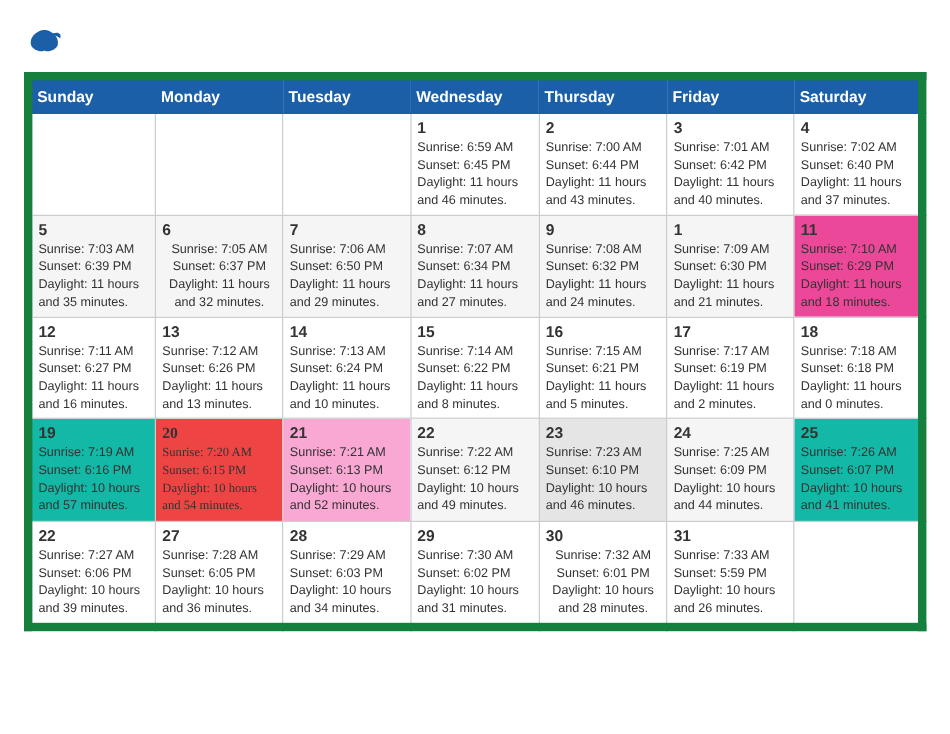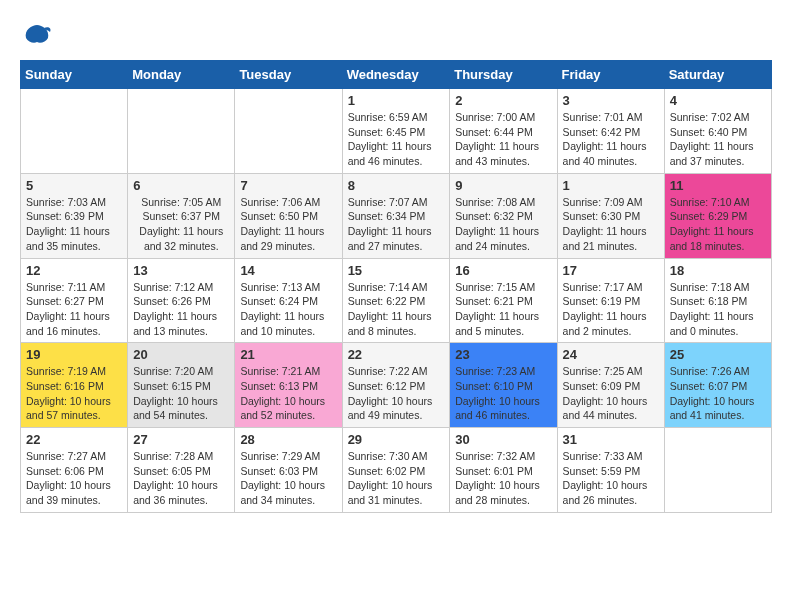--- a/index.html
+++ b/index.html
@@ -43,21 +43,21 @@
       font-weight: bold;
       color: #333;
     }
     .location-title {
       font-size: 15px;
       color: #555;
     }
     .calendar {
       width: 100%;
       border-collapse: collapse;
-      border: 1px solid #15803d;
+      border: 7px solid #15803d;
       padding-left: 20px;
     }
     .calendar th {
       background-color: #1a5fa8;
       color: #fff;
       font-size: 13px;
       padding: 6px 4px;
       text-align: left;
       border: 1px solid #1a5fa8;
     }
@@ -252,63 +252,63 @@
         </td>
         <td>
           <div class="day-number">18</div>
           <div class="day-info" style="white-space: pre-line;">Sunrise: 7:18 AM
 Sunset: 6:18 PM
 Daylight: 11 hours
 and 0 minutes.</div>
         </td>
       </tr>
       <tr>
-        <td style="background: #fde047;">
+        <td style="background: #14b8a6;">
           <div class="day-number">19</div>
           <div class="day-info" style="white-space: pre-line;">Sunrise: 7:19 AM
 Sunset: 6:16 PM
 Daylight: 10 hours
 and 57 minutes.</div>
         </td>
-        <td style="background: #e5e5e5;">
+        <td style="background: #ef4444; font-family: Liberation Serif, serif;">
           <div class="day-number">20</div>
           <div class="day-info" style="white-space: pre-line;">Sunrise: 7:20 AM
 Sunset: 6:15 PM
 Daylight: 10 hours
 and 54 minutes.</div>
         </td>
         <td style="background: #f9a8d4;">
           <div class="day-number">21</div>
           <div class="day-info" style="white-space: pre-line;">Sunrise: 7:21 AM
 Sunset: 6:13 PM
 Daylight: 10 hours
 and 52 minutes.</div>
         </td>
         <td style="background: rgb(245, 245, 245);">
           <div class="day-number">22</div>
           <div class="day-info" style="white-space: pre-line;">Sunrise: 7:22 AM
 Sunset: 6:12 PM
 Daylight: 10 hours
 and 49 minutes.</div>
         </td>
-        <td style="background: #3b82f6;">
+        <td style="background: #e5e5e5;">
           <div class="day-number">23</div>
           <div class="day-info" style="white-space: pre-line;">Sunrise: 7:23 AM
 Sunset: 6:10 PM
 Daylight: 10 hours
 and 46 minutes.</div>
         </td>
         <td style="background: rgb(245, 245, 245);">
           <div class="day-number">24</div>
           <div class="day-info" style="white-space: pre-line;">Sunrise: 7:25 AM
 Sunset: 6:09 PM
 Daylight: 10 hours
 and 44 minutes.</div>
         </td>
-        <td style="background: #7dd3fc; margin-top: 48px;">
+        <td style="background: #14b8a6; margin-top: 48px;">
           <div class="day-number">25</div>
           <div class="day-info" style="white-space: pre-line;">Sunrise: 7:26 AM
 Sunset: 6:07 PM
 Daylight: 10 hours
 and 41 minutes.</div>
         </td>
       </tr>
       <tr>
         <td>
           <div class="day-number">22</div>
@@ -333,21 +333,21 @@
         </td>
         <td>
           <div class="day-number">29</div>
           <div class="day-info" style="white-space: pre-line;">Sunrise: 7:30 AM
 Sunset: 6:02 PM
 Daylight: 10 hours
 and 31 minutes.</div>
         </td>
         <td>
           <div class="day-number">30</div>
-          <div class="day-info" style="white-space: pre-line;">Sunrise: 7:32 AM
+          <div class="day-info" style="white-space: pre-line; text-align: center;">Sunrise: 7:32 AM
 Sunset: 6:01 PM
 Daylight: 10 hours
 and 28 minutes.</div>
         </td>
         <td>
           <div class="day-number">31</div>
           <div class="day-info" style="white-space: pre-line;">Sunrise: 7:33 AM
 Sunset: 5:59 PM
 Daylight: 10 hours
 and 26 minutes.</div>

